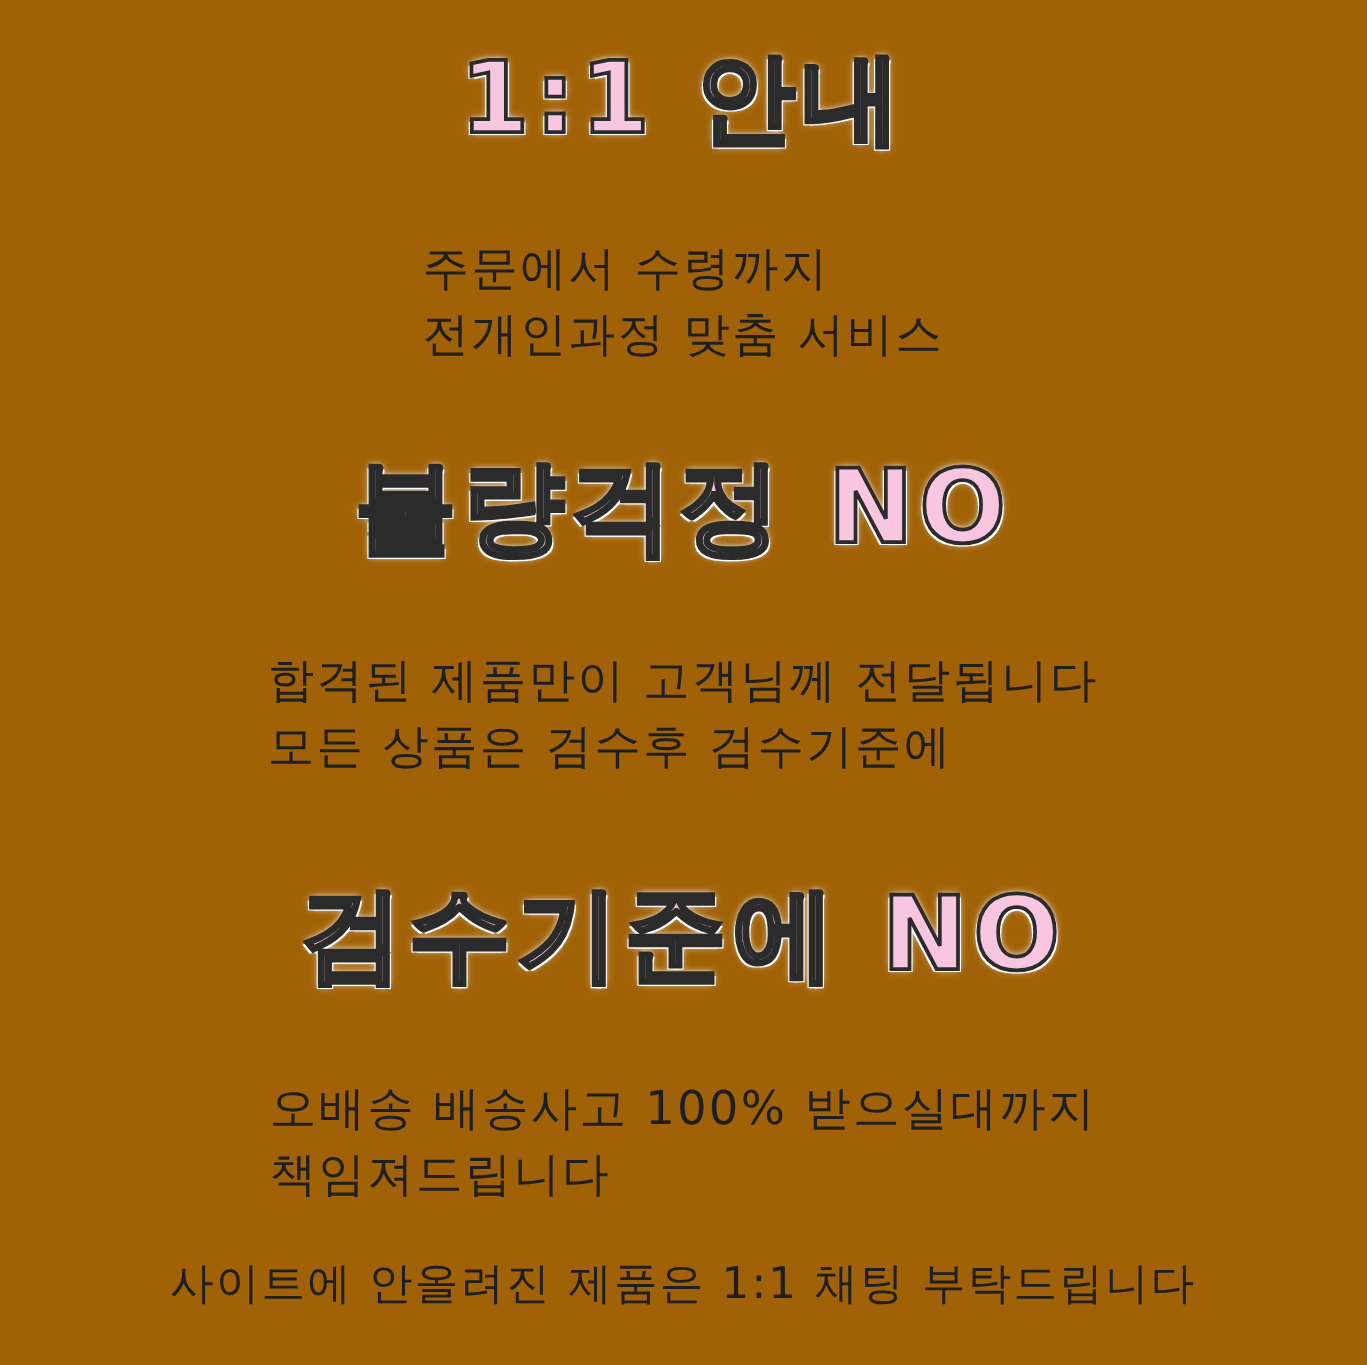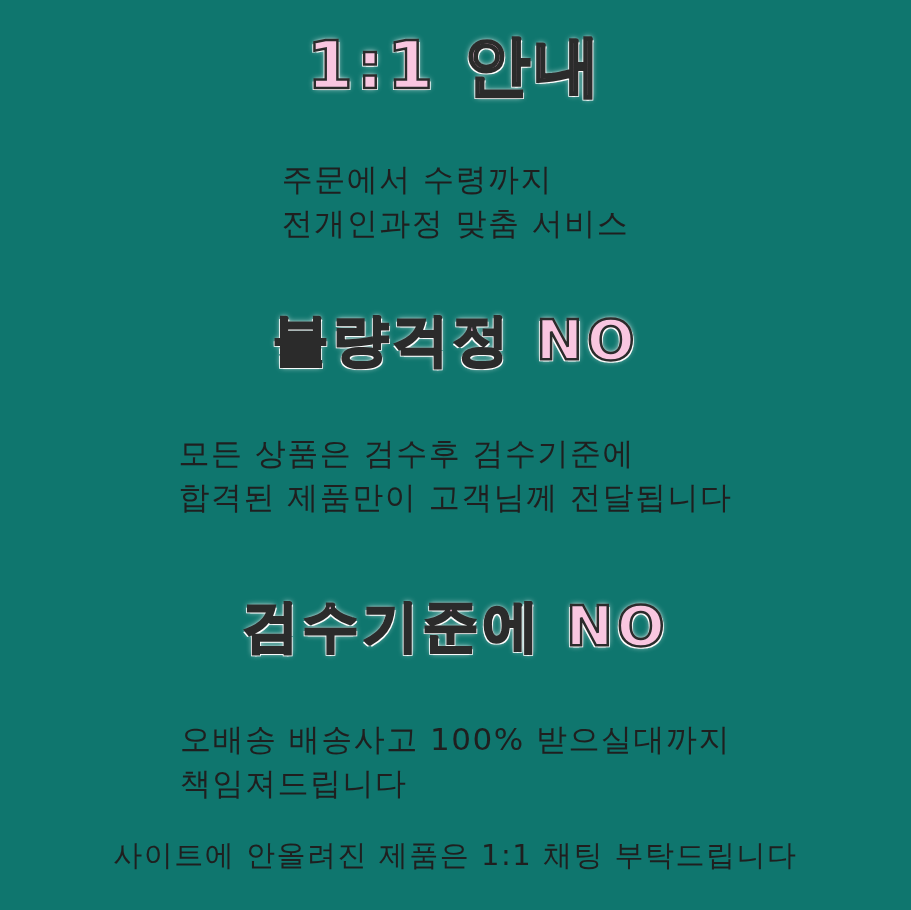--- a/index.html
+++ b/index.html
@@ -10,21 +10,21 @@
     width: 911px;
     height: 910px;
     background: #f9c6e0;
     font-family: "DejaVu Sans", sans-serif;
     overflow: hidden;
   }
   .poster {
     position: relative;
     width: 911px;
     height: 910px;
-    background: #0f766e;
+    background: #a16207;
     display: flex;
     flex-direction: column;
     align-items: center;
     box-sizing: border-box;
     padding-top: 18px;
   }
   
   .headline {
     font-family: "DejaVu Sans", sans-serif;
     font-weight: bold;
@@ -37,21 +37,21 @@
       -2px 2px 0 #ffffff;
     letter-spacing: 4px;
     text-align: center;
     line-height: 1.15;
   }
   .headline-main {
     font-size: 66px;
     margin: 10px 0 22px 0;
   }
   .headline-sub {
-    font-size: 56px;
+    font-size: 68px;
     margin: 0 0 10px 0;
   }
   .body-text {
     font-family: "DejaVu Sans", sans-serif;
     color: #1f1f1f;
     font-size: 31px;
     line-height: 1.42;
     letter-spacing: 1.5px;
     font-weight: 500;
   }
@@ -91,22 +91,22 @@
   </div>
 
   <div class="gap-md"></div>
 
   <h2 class="headline headline-sub">불량걱정 NO</h2>
 
   <div class="gap-sm"></div>
 
   <div class="block">
     <p class="body-text">
+      <span class="line">합격된 제품만이 고객님께 전달됩니다</span>
       <span class="line">모든 상품은 검수후 검수기준에</span>
-      <span class="line">합격된 제품만이 고객님께 전달됩니다</span>
     </p>
   </div>
 
   <div class="gap-lg"></div>
 
   <h2 class="headline headline-sub">검수기준에 NO</h2>
 
   <div class="gap-sm"></div>
 
   <div class="block">

